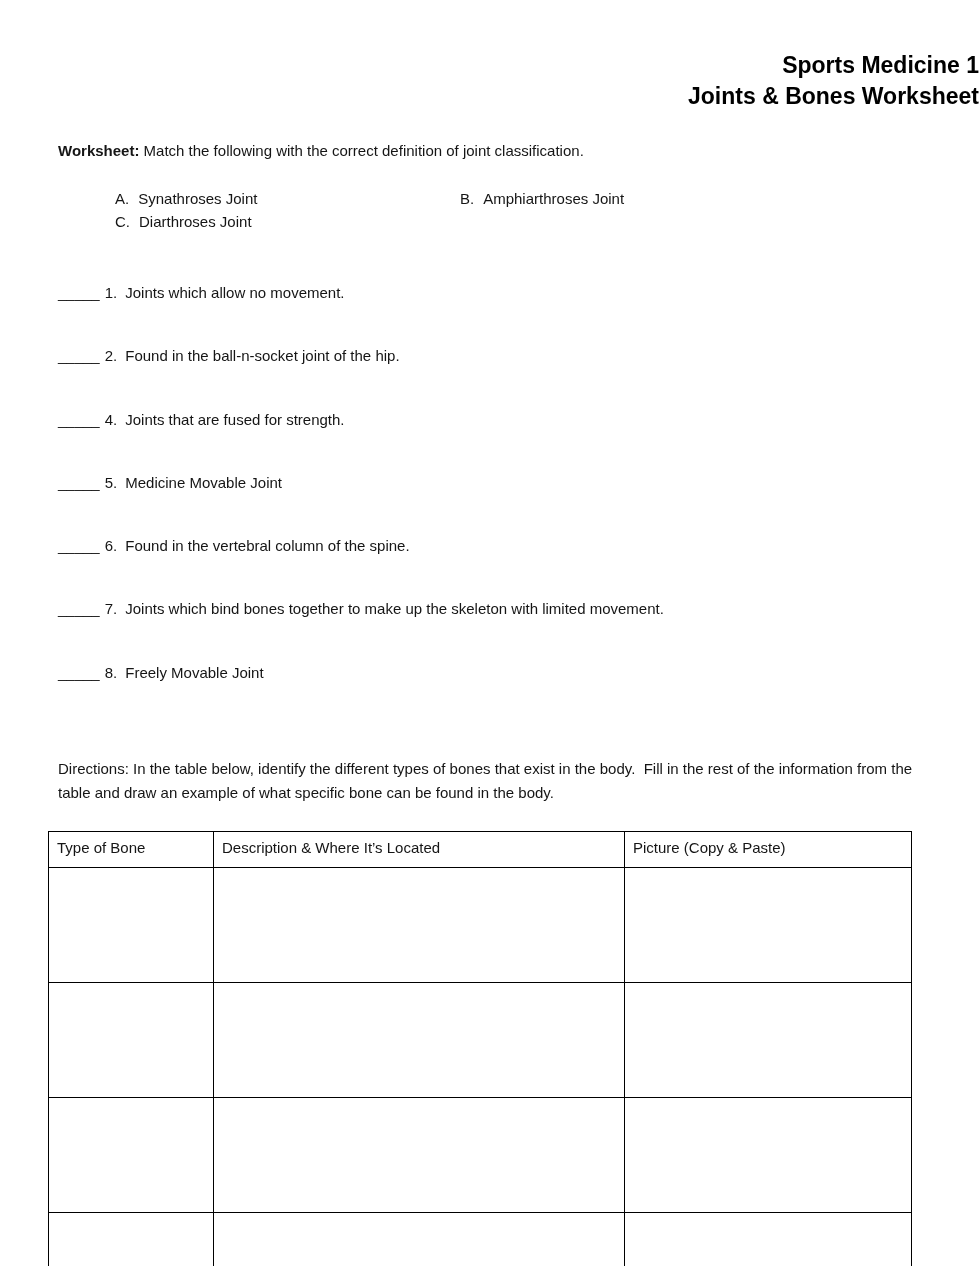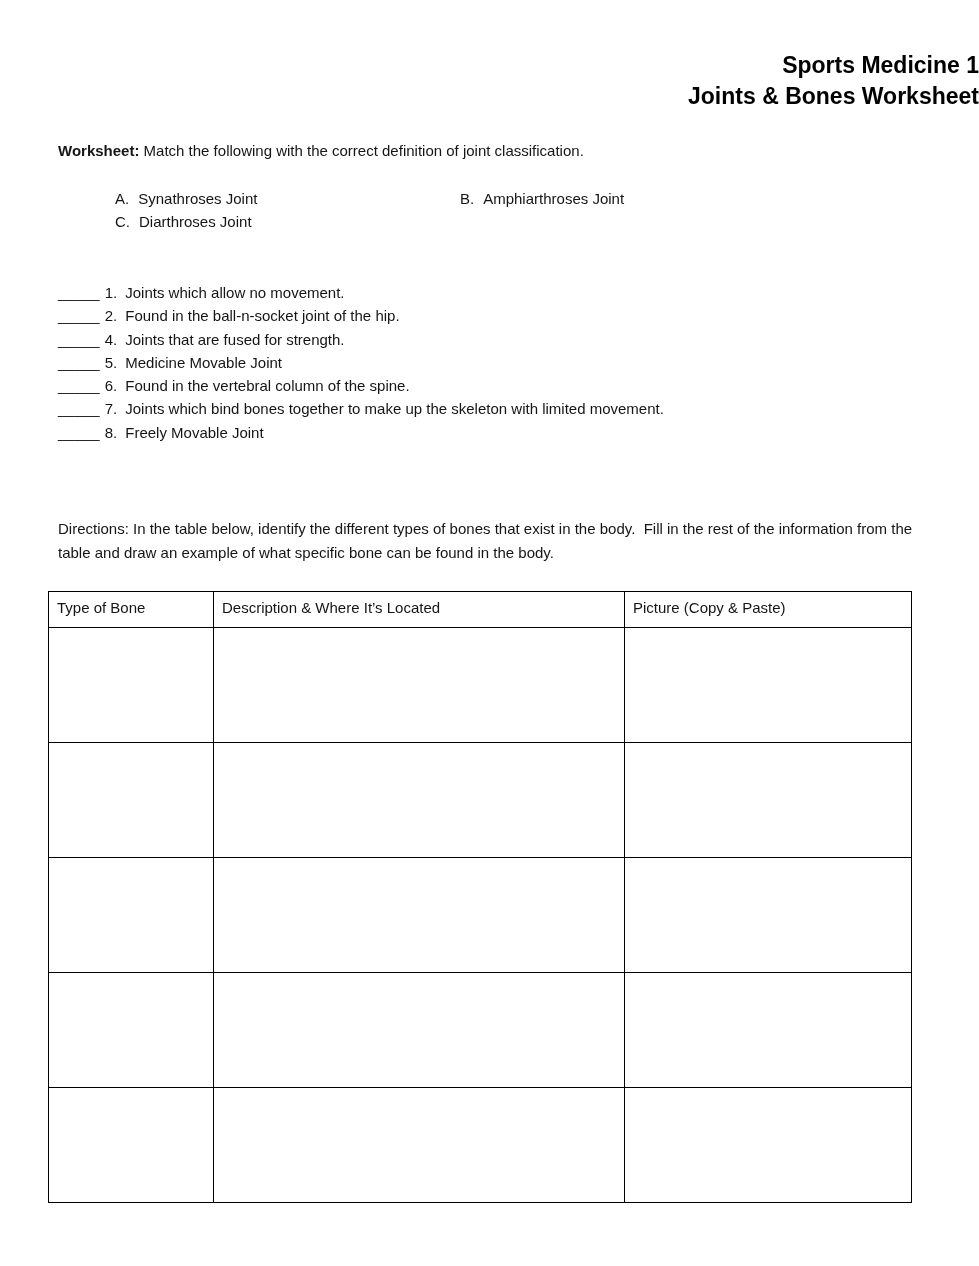--- a/index.html
+++ b/index.html
@@ -36,20 +36,21 @@
   }
   .opt-row { display: flex; }
   .opt-first { width: 345px; }
   .opt-letter { margin-right: 9px; }
   .match-list {
     margin: 48px 0 0 58px;
   }
   .match-item {
     line-height: 23.3px;
     white-space: nowrap;
+    margin-top: 40px;
   }
   .match-item .blank { margin-right: 5px; }
   .match-item .num { margin-right: 8px; }
   .directions2 {
     margin: 73px 60px 0 58px;
     line-height: 24px;
     white-space: pre-wrap;
   }
   table.bone-table {
     border-collapse: collapse;

